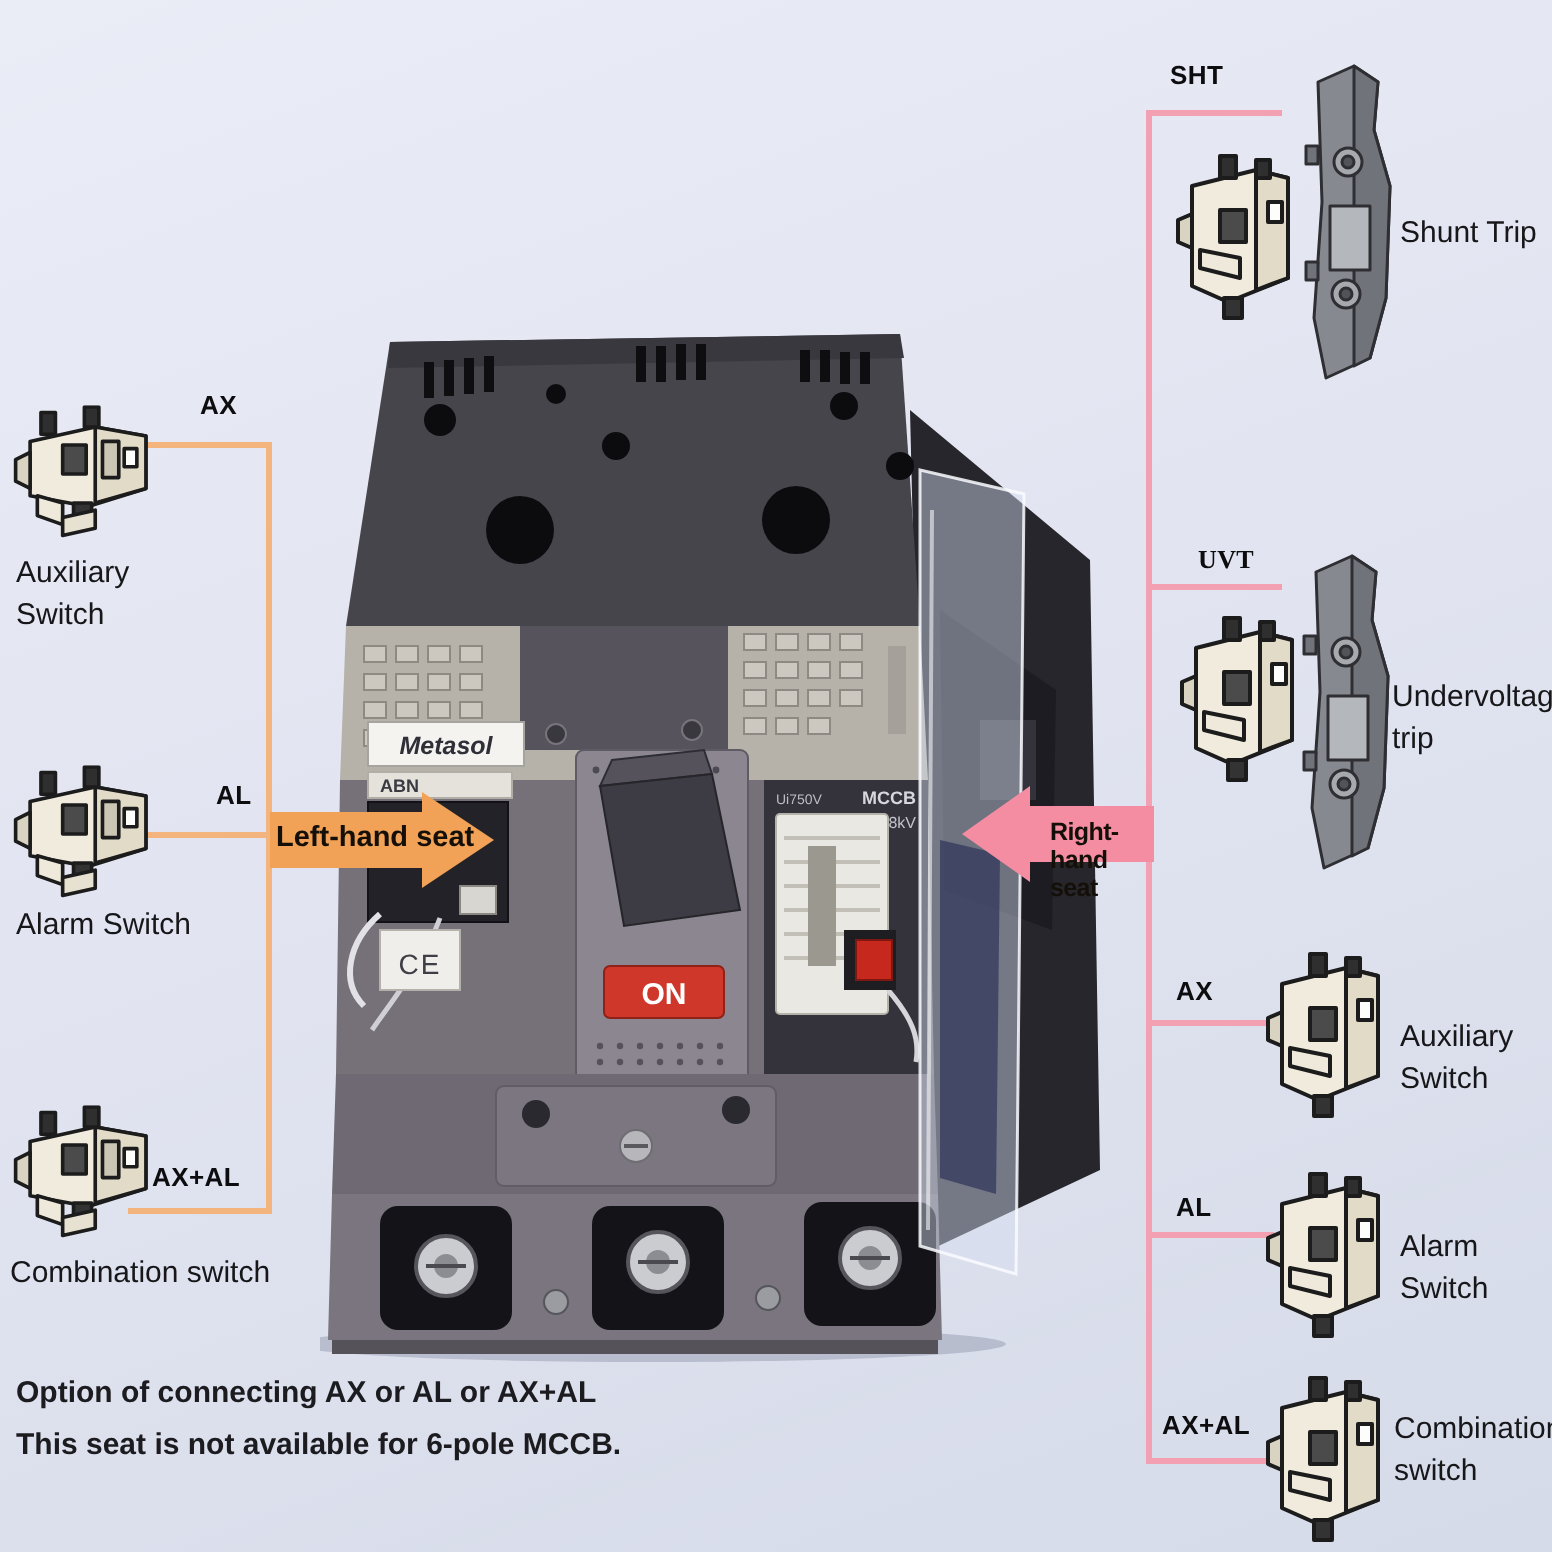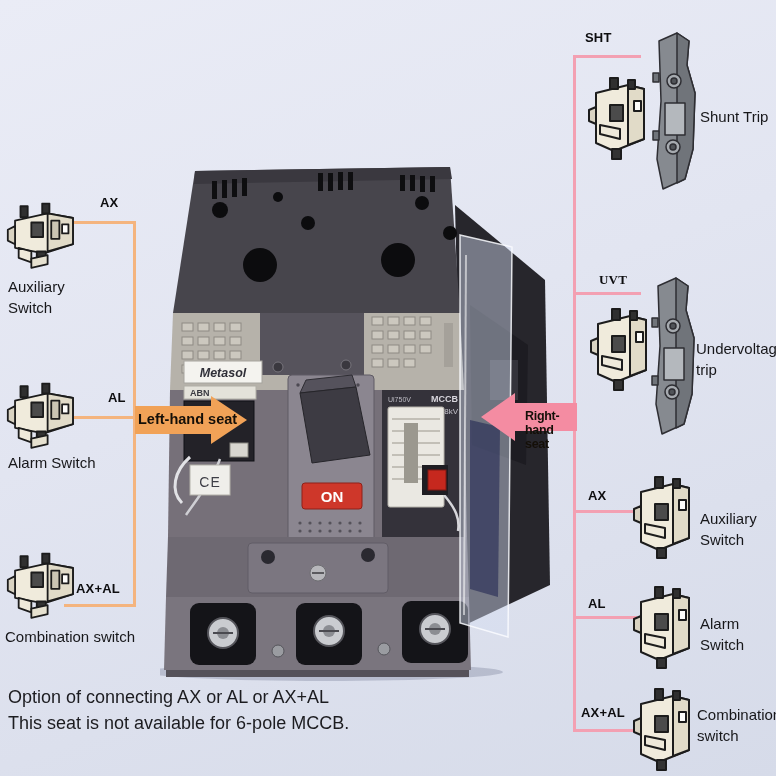--- a/index.html
+++ b/index.html
@@ -6,21 +6,21 @@
   body{font-family:"Liberation Sans","DejaVu Sans",sans-serif;}
   #canvas{position:relative;width:776px;height:776px;overflow:hidden;
     background:linear-gradient(160deg,#eaecf6 0%,#e2e5f1 45%,#d6dbe9 100%);}
   .abs{position:absolute;}
   .code{position:absolute;font-weight:bold;font-size:13px;color:#0d0d0f;letter-spacing:.2px;}
   .caption{position:absolute;font-size:15px;color:#17171a;line-height:21px;}
   .nowrap{white-space:nowrap;}
   .hline,.vline{position:absolute;}
   .o-line{background:#f4b47e;}
   .p-line{background:#f3a0b2;}
-  .footnote{position:absolute;font-size:18px;color:#1c1c20;line-height:26px;}
+  .footnote{position:absolute;font-size:15px;color:#1c1c20;line-height:26px;font-weight:bold;}
   .arrow-wrap{position:absolute;z-index:5;}
   .arrow-wrap span{position:absolute;font-weight:bold;color:#140f08;}
   svg{display:block;}
 </style>
 </head>
 <body>
 
 <svg width="0" height="0" style="position:absolute" aria-hidden="true">
   <defs>
     <symbol id="sw-iso" viewBox="0 0 84 76">

